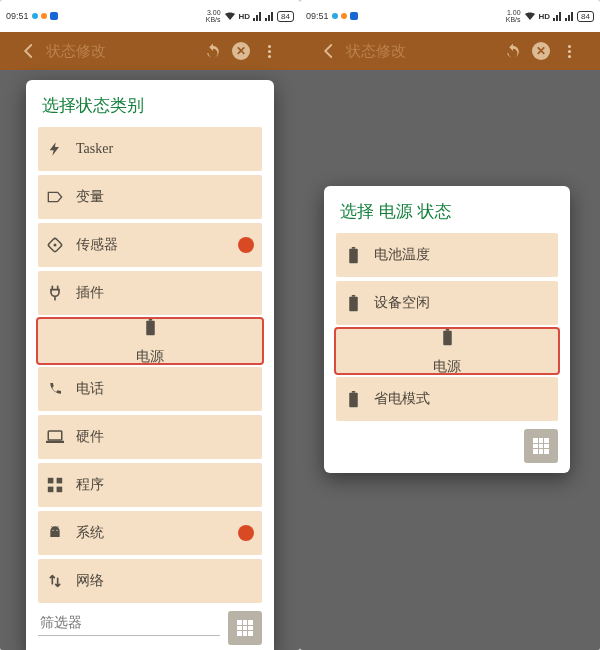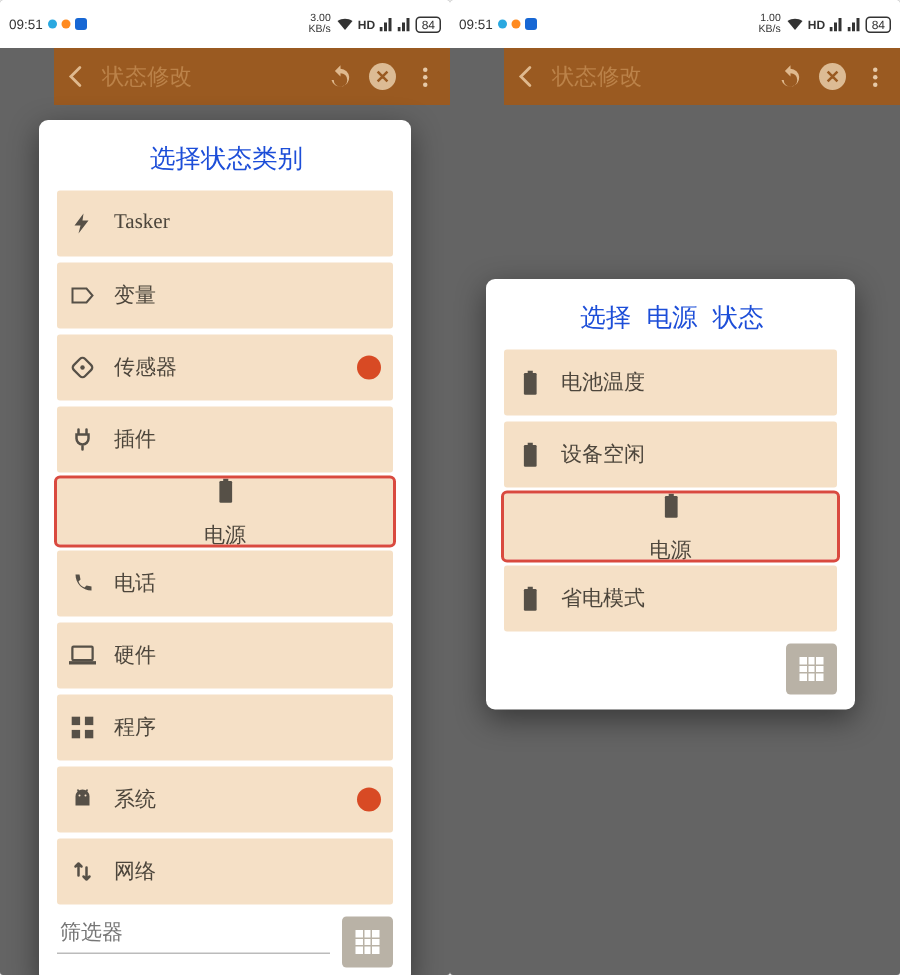--- a/index.html
+++ b/index.html
@@ -10,33 +10,33 @@
   .phone.right{left:300px;top:0;width:300px;height:650px;}
 
   
   .statusbar{height:32px;background:#fff;display:flex;align-items:center;justify-content:space-between;padding:0 6px;font-family:sans-serif;font-size:9px;color:#333;}
   .sb-left,.sb-right{display:flex;align-items:center;gap:3px;}
   .pill{width:6px;height:6px;border-radius:50%;}
   .sb-txt{font-size:9px;color:#333;}
   .sb-small{font-size:7px;line-height:7px;text-align:right;color:#333;}
 
   
-  .titlebar{height:38px;background:#9a5a21;display:flex;align-items:center;padding:0 6px;gap:8px;margin-left:36px;}
+  .titlebar{height:38px;background:#9a5a21;display:flex;align-items:center;padding:0 20px;gap:8px;}
   .tb-arrow{color:#e0b88a;}
   .tb-title{color:#bb8249;font-size:15px;flex:1;font-family:"KaiTi","STKaiti",cursive;}
   .tb-ico{color:#e6c9a8;display:flex;align-items:center;justify-content:center;width:22px;height:22px;}
   .tb-x{width:18px;height:18px;border-radius:50%;background:#dcbb94;display:flex;align-items:center;justify-content:center;color:#9a5a21;font-weight:bold;font-size:12px;}
   .dots{display:flex;flex-direction:column;gap:2px;align-items:center;}
   .dots span{width:3px;height:3px;border-radius:50%;background:#e6c9a8;}
 
   
   .card{position:absolute;background:#fff;border-radius:6px;box-shadow:0 6px 20px rgba(0,0,0,.45);padding:12px 12px 10px;}
   .phone.left .card{left:26px;top:80px;width:248px;}
   .phone.right .card{left:24px;top:186px;width:246px;}
-  .card-title{font-size:17px;color:#1d4ed8;margin:2px 2px 10px 4px;font-family:Liberation Mono, monospace;text-align:center;}
+  .card-title{font-size:17px;color:#15803d;margin:2px 2px 10px 4px;font-family:Liberation Sans, sans-serif;}
   .rows{display:flex;flex-direction:column;gap:4px;}
   .row{background:#f5e0c6;border-radius:2px;height:44px;display:flex;align-items:center;padding:0 8px;gap:12px;position:relative;cursor:pointer;}
   .row.highlight{outline:2px solid #d94a3f;outline-offset:0;flex-direction:column;}
   .row .ico{width:18px;height:18px;display:flex;align-items:center;justify-content:center;color:#565047;}
   .row .lbl{font-size:14px;color:#4d463c;font-family:"KaiTi","STKaiti",cursive;}
   .row .dot{position:absolute;right:8px;width:16px;height:16px;border-radius:50%;background:#d84a24;}
 
   .card-footer{display:flex;align-items:flex-start;margin-top:8px;gap:8px;}
   .filter{flex:1;}
   .filter input{width:100%;border:none;border-bottom:1px solid #bbb;font-size:14px;padding:4px 2px;color:#888;outline:none;font-family:"KaiTi","STKaiti",cursive;background:transparent;}

